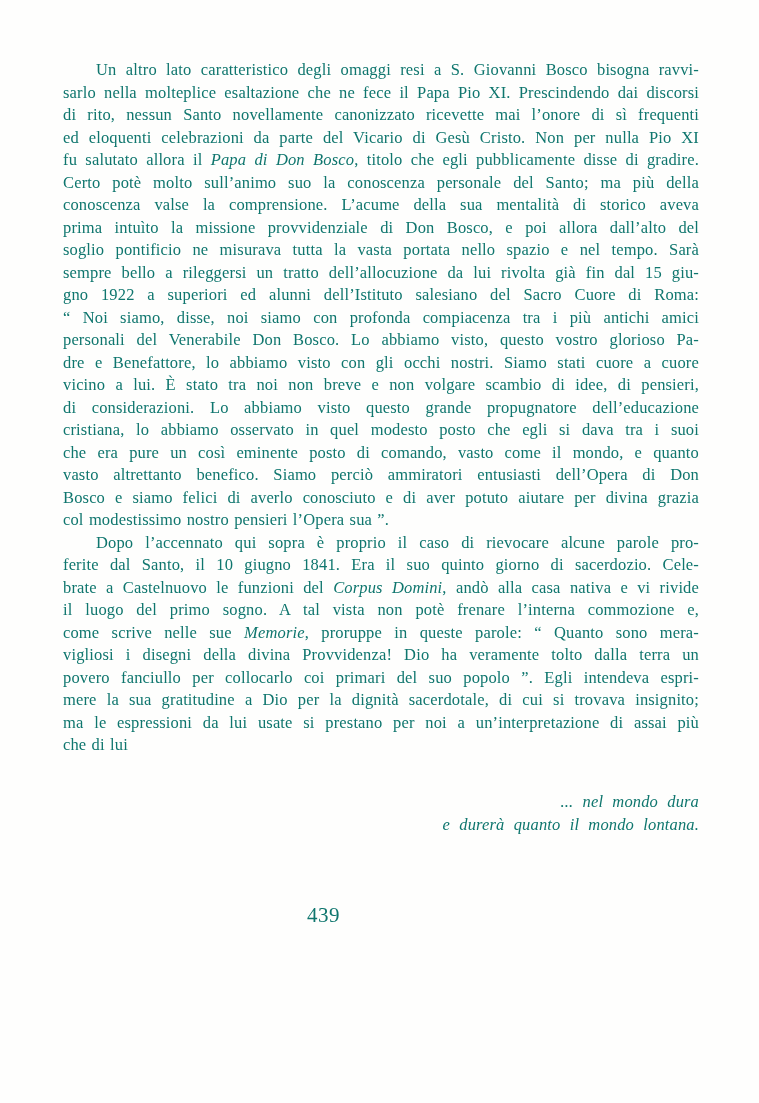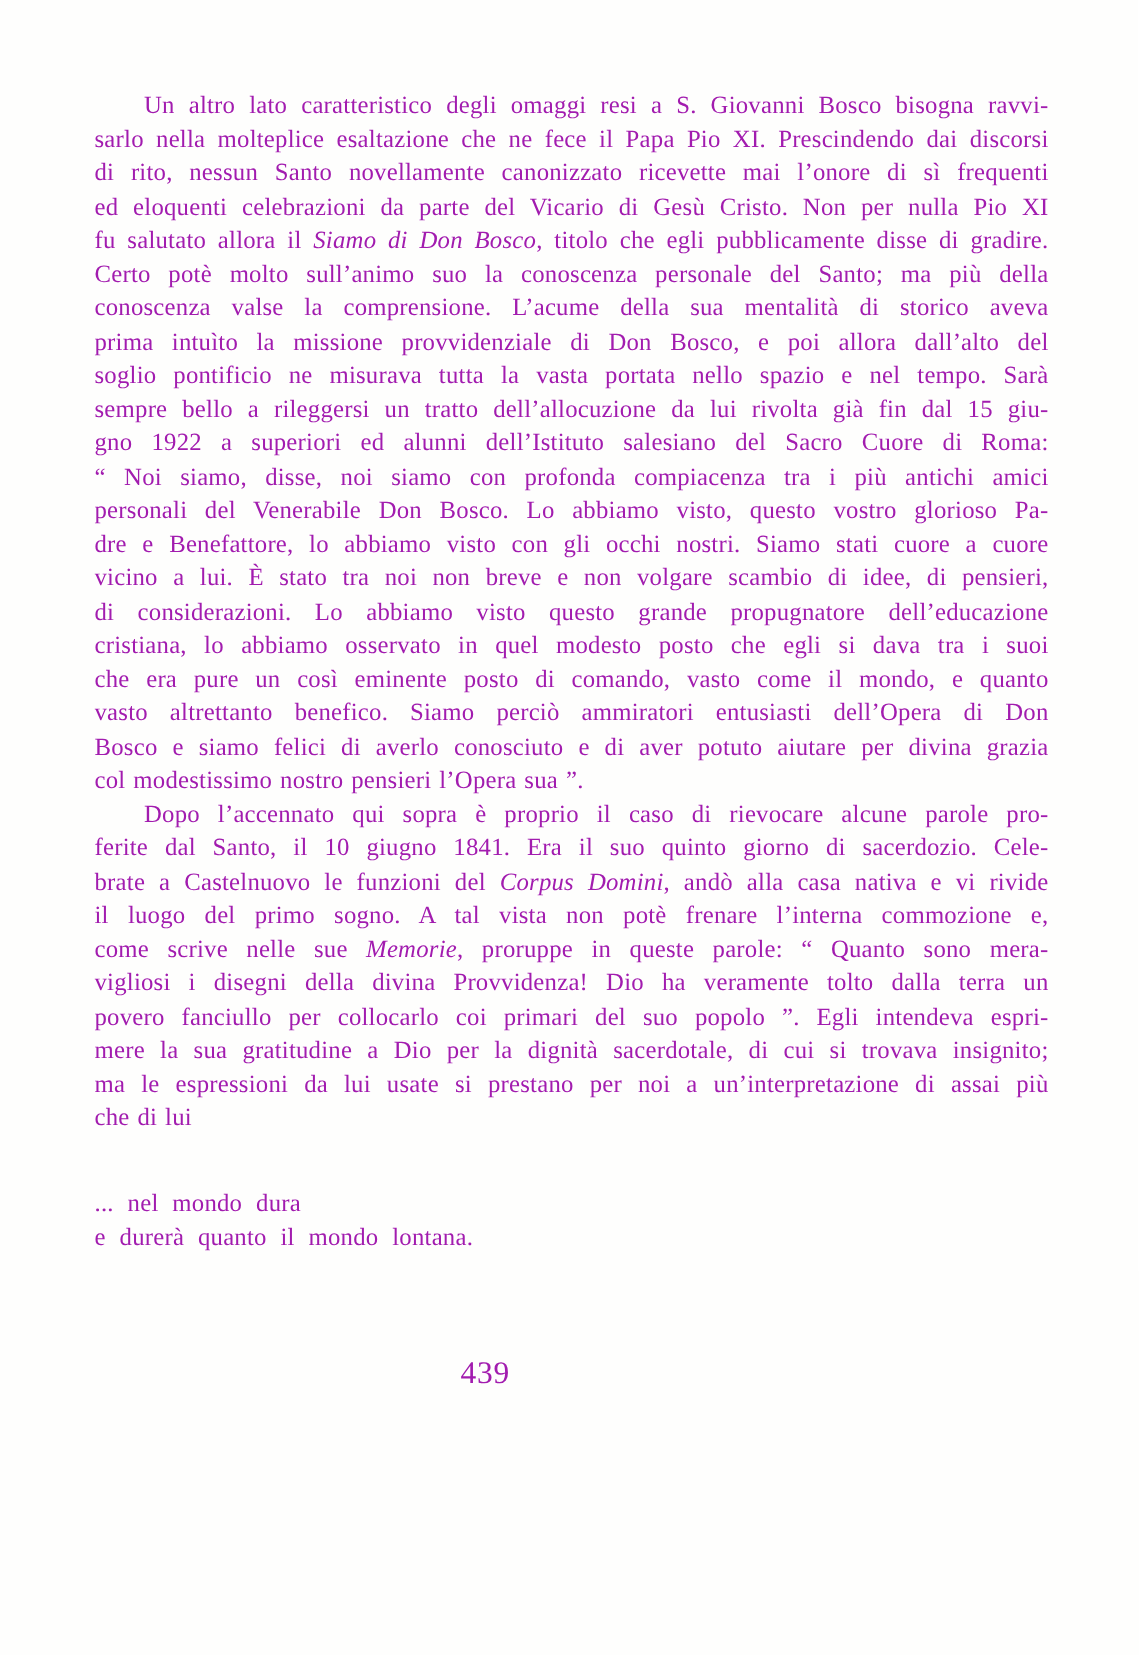--- a/index.html
+++ b/index.html
@@ -7,21 +7,21 @@
     padding: 0;
     background: #ffffff;
   }
   .page {
     position: relative;
     width: 759px;
     height: 1103px;
     background: #fefefd;
     overflow: hidden;
     font-family: "Liberation Serif", serif;
-    color: #a21caf;
+    color: #0f766e;
   }
   .text-block {
     position: absolute;
     left: 63px;
     top: 59px;
     width: 636px;
   }
   .paragraph {
     margin: 0;
   }
@@ -43,21 +43,22 @@
     text-align-last: left;
   }
   .it {
     font-style: italic;
   }
   .verse {
     position: absolute;
     left: 63px;
     top: 790px;
     width: 636px;
-    text-align: left;
+    text-align: right;
+    font-style: italic;
     font-size: 16.5px;
     line-height: 23px;
     word-spacing: 0.3em;
     letter-spacing: 0.15px;
   }
   .page-number {
     position: absolute;
     top: 903px;
     left: 0;
     width: 647px;
@@ -69,21 +70,21 @@
 </head>
 <body>
 
 <div class="page">
   <div class="text-block">
       <div class="paragraph">
         <div class="line indent">Un altro lato caratteristico degli omaggi resi a S. Giovanni Bosco bisogna ravvi-</div>
         <div class="line">sarlo nella molteplice esaltazione che ne fece il Papa Pio XI. Prescindendo dai discorsi</div>
         <div class="line">di rito, nessun Santo novellamente canonizzato ricevette mai l’onore di sì frequenti</div>
         <div class="line">ed eloquenti celebrazioni da parte del Vicario di Gesù Cristo. Non per nulla Pio XI</div>
-        <div class="line">fu salutato allora il <span class="it">Siamo di Don Bosco</span>, titolo che egli pubblicamente disse di gradire.</div>
+        <div class="line">fu salutato allora il <span class="it">Papa di Don Bosco</span>, titolo che egli pubblicamente disse di gradire.</div>
         <div class="line">Certo potè molto sull’animo suo la conoscenza personale del Santo; ma più della</div>
         <div class="line">conoscenza valse la comprensione. L’acume della sua mentalità di storico aveva</div>
         <div class="line">prima intuìto la missione provvidenziale di Don Bosco, e poi allora dall’alto del</div>
         <div class="line">soglio pontificio ne misurava tutta la vasta portata nello spazio e nel tempo. Sarà</div>
         <div class="line">sempre bello a rileggersi un tratto dell’allocuzione da lui rivolta già fin dal 15 giu-</div>
         <div class="line">gno 1922 a superiori ed alunni dell’Istituto salesiano del Sacro Cuore di Roma:</div>
         <div class="line">“ Noi siamo, disse, noi siamo con profonda compiacenza tra i più antichi amici</div>
         <div class="line">personali del Venerabile Don Bosco. Lo abbiamo visto, questo vostro glorioso Pa-</div>
         <div class="line">dre e Benefattore, lo abbiamo visto con gli occhi nostri. Siamo stati cuore a cuore</div>
         <div class="line">vicino a lui. È stato tra noi non breve e non volgare scambio di idee, di pensieri,</div>

